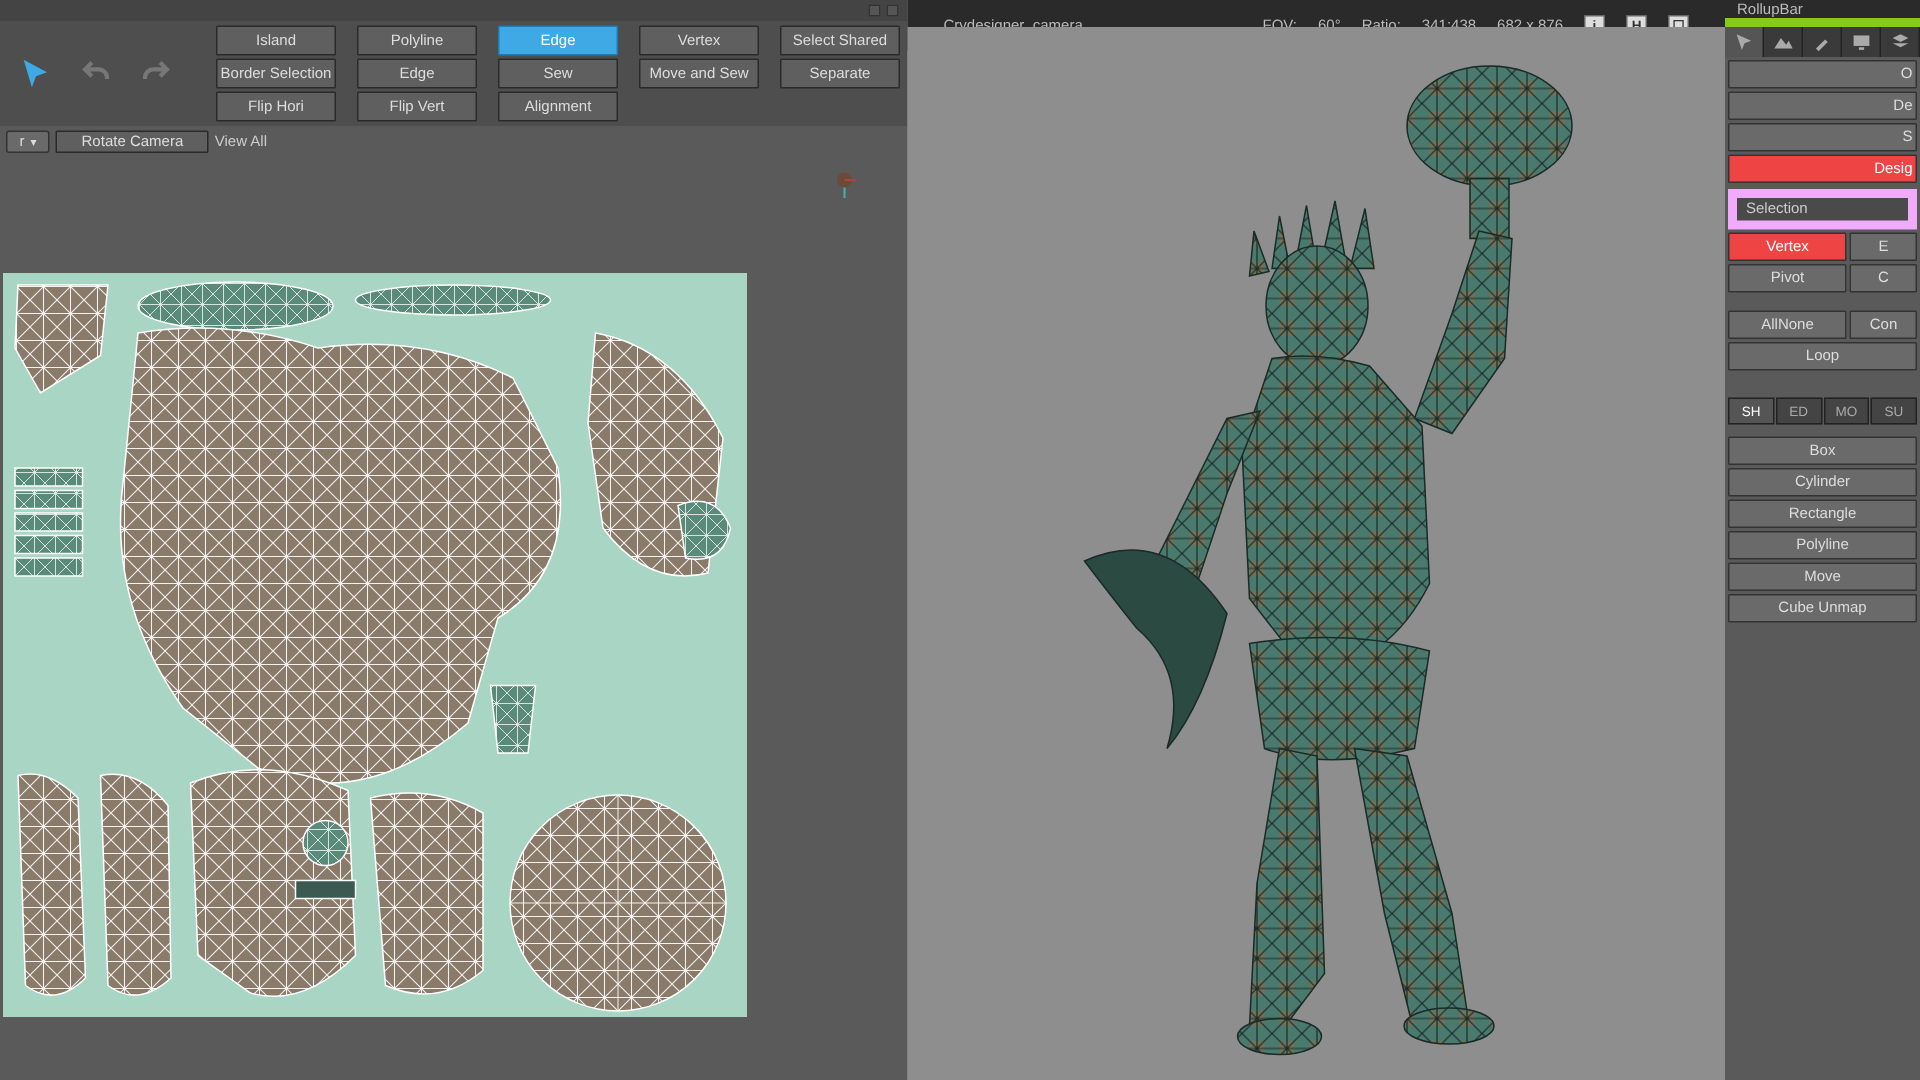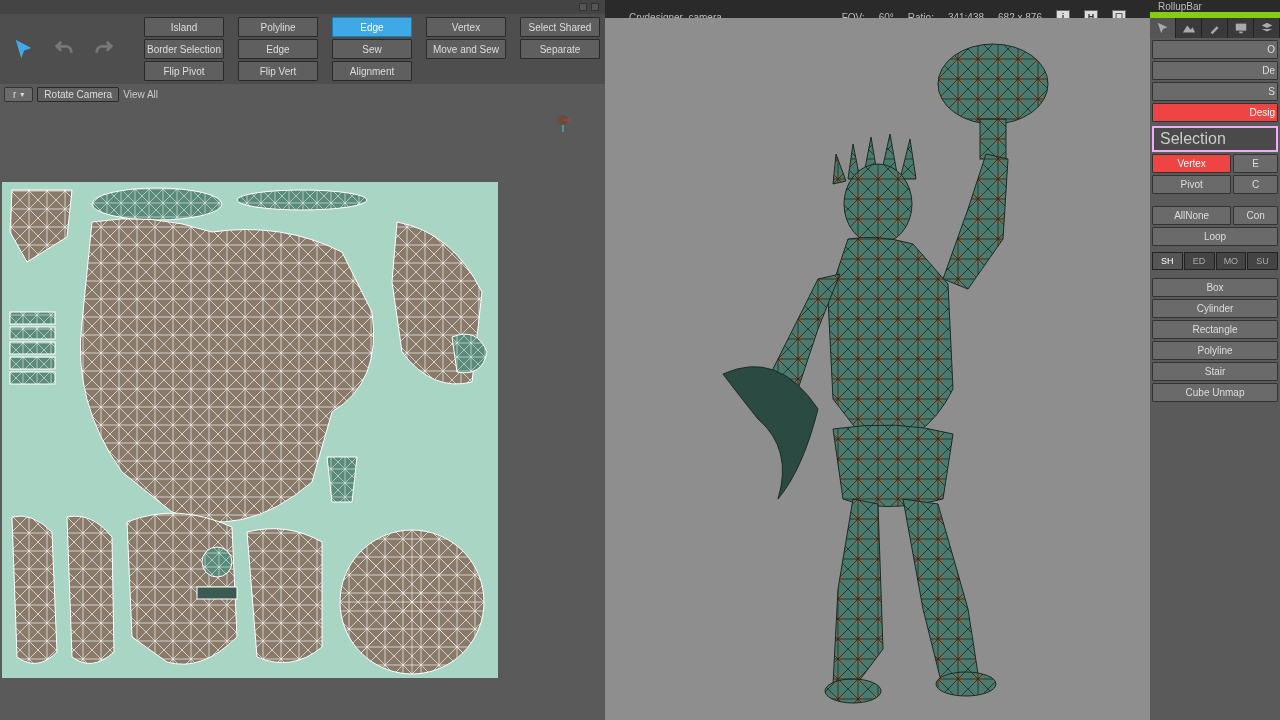--- a/index.html
+++ b/index.html
@@ -38,24 +38,24 @@
 
 .rollup-title { height: 18px; background: #2a2a2a; color: #bbb; font-size: 10px; display: flex; align-items: center; padding: 0 8px; border-bottom: 6px solid #84cc16; }
 .rollup-tabs { height: 20px; display: flex; background: #3a3a3a; }
 .rollup-tabs .tab { width: 26px; height: 20px; display: flex; align-items: center; justify-content: center; border-right: 1px solid #222; cursor: pointer; }
 .rollup-tabs .tab svg { width: 14px; height: 14px; fill: #aaa; }
 .rollup-tabs .tab.active { background: #555; }
 .rollup-body { flex: 1; background: #5a5a5a; padding: 2px; display: flex; flex-direction: column; gap: 2px; font-size: 10px; color: #ddd; }
 .rollup-body .row-btn { background: #6a6a6a; border: 1px solid #333; padding: 3px 4px; font-size: 10px; color: #ddd; text-align: center; cursor: pointer; border-radius: 1px; }
 .rollup-body .row-btn.right { text-align: right; padding-right: 2px; overflow: hidden; }
 .rollup-body .row-btn.active { background: #ef4444; color: #fff; }
-.rollup-body .section-head { background: #4a4a4a; padding: 2px 6px; font-size: 16px; color: #ccc; margin-top: 2px; border: 2px solid #f0abfc; }
+.rollup-body .section-head { background: #4a4a4a; padding: 2px 6px; font-size: 10px; color: #ccc; margin-top: 2px; border: 6px solid #f0abfc; }
 .rollup-body .hgrid { display: flex; gap: 2px; }
 .rollup-body .hgrid .row-btn { flex: 1; }
-.rollup-body .mode-row { display: flex; gap: 1px; margin-top: 4px; }
+.rollup-body .mode-row { display: flex; gap: 1px; margin-top: 16px; }
 .rollup-body .mode-row .m { flex: 1; background: #444; border: 1px solid #222; padding: 3px 0; text-align: center; font-size: 9px; color: #aaa; cursor: pointer; }
 .rollup-body .mode-row .m.active { background: #555; color: #fff; }
 </style>
 </head>
 <body>
 
 <div class="left-panel">
   <div class="uv-title-strip">
     <span class="sq"></span>
     <span class="sq"></span>
@@ -82,30 +82,30 @@
       <div class="btn-small">Island</div>
       <div class="btn-small">Polyline</div>
       <div class="btn-small active">Edge</div>
       <div class="btn-small">Vertex</div>
       <div class="btn-small">Select Shared</div>
       <div class="btn-small">Border Selection</div>
       <div class="btn-small">Edge</div>
       <div class="btn-small">Sew</div>
       <div class="btn-small">Move and Sew</div>
       <div class="btn-small">Separate</div>
-      <div class="btn-small">Flip Pivot</div>
+      <div class="btn-small">Flip Hori</div>
       <div class="btn-small">Flip Vert</div>
       <div class="btn-small">Alignment</div>
       <div></div>
         <div></div>
     </div>
   </div>
   <div class="uv-sub-bar">
     <div class="drop">r</div>
-    <div class="btn-small" style="padding:1px 6px">Rotate Camera</div>
+    <div class="btn-small" style="padding:1px 16px">Rotate Camera</div>
     <span>View All</span>
   </div>
   <div class="uv-viewport">
     <div class="gizmo-3d">
       <svg viewBox="0 0 20 20">
           <circle cx="10" cy="8" r="5" fill="#6b4a3a"></circle>
           <line x1="10" y1="13" x2="10" y2="20" stroke="#4aa" stroke-width="1.5"></line>
           <line x1="10" y1="8" x2="18" y2="8" stroke="#a44" stroke-width="1.5"></line>
         </svg>
     </div>
@@ -283,16 +283,16 @@
       <div class="m">ED</div>
       <div class="m">MO</div>
       <div class="m">SU</div>
     </div>
 
     <div style="height:4px"></div>
     <div class="row-btn">Box</div>
     <div class="row-btn">Cylinder</div>
     <div class="row-btn">Rectangle</div>
     <div class="row-btn">Polyline</div>
-    <div class="row-btn">Stair</div>
+    <div class="row-btn">Move</div>
     <div class="row-btn">Cube Unmap</div>
   </div>
 </div>
 
 </body></html>

